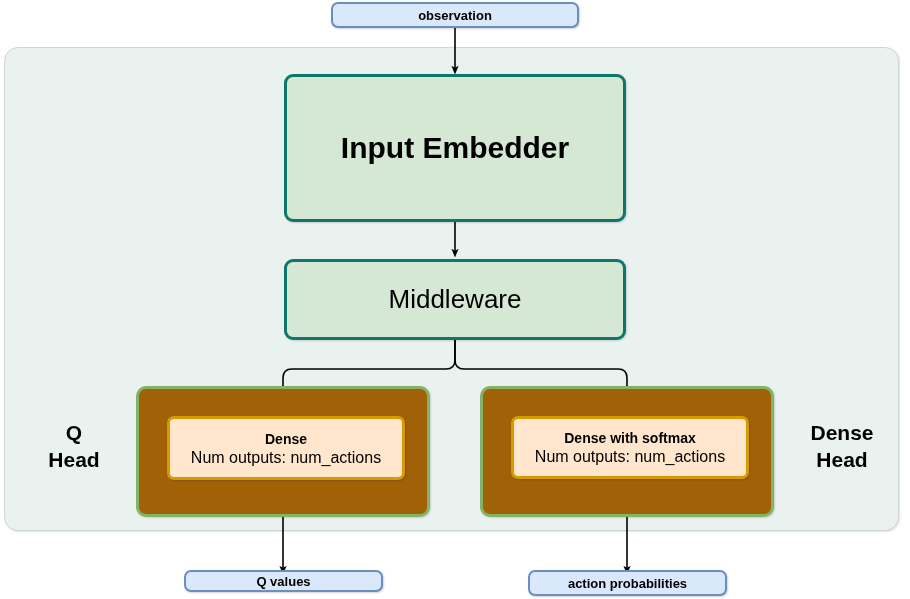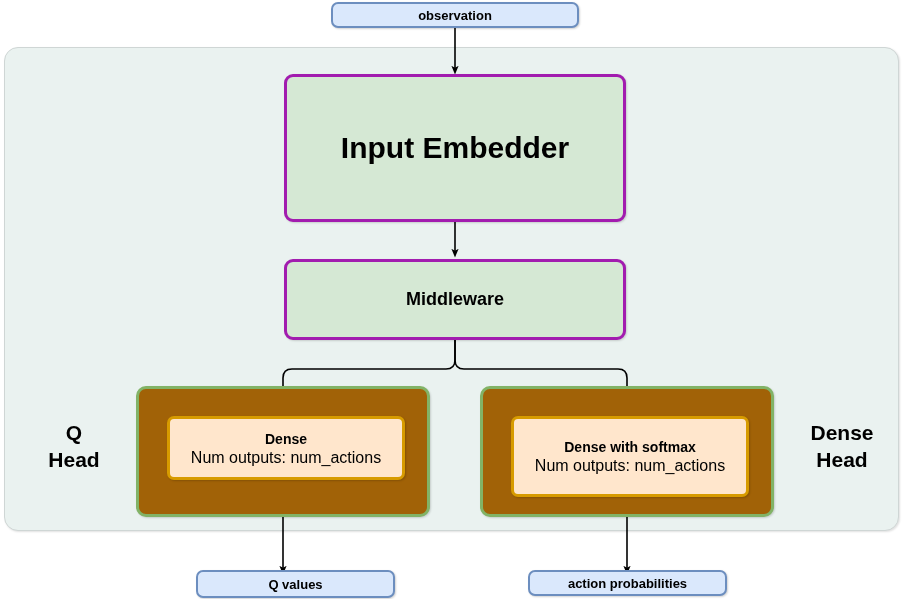--- a/index.html
+++ b/index.html
@@ -44,32 +44,32 @@
     background: #dae8fc;
     border: 2px solid #6c8ebf;
     border-radius: 7px;
     font-size: 13px;
     font-weight: bold;
     box-shadow: 1px 1px 2px rgba(0,0,0,0.18);
   }
 
   .green-box {
     background: #d5e8d4;
-    border: 3px solid #a21caf;
+    border: 3px solid #0f766e;
     border-radius: 9px;
     box-shadow: 1px 1px 2px rgba(0,0,0,0.15);
   }
 
   .green-box.title-big {
     font-size: 30px;
     font-weight: bold;
   }
   .green-box.title-mid {
-    font-size: 18px;
-    font-weight: bold;
+    font-size: 26px;
+    font-weight: normal;
   }
 
   .head-group {
     background: #a16207;
     border: 3px solid #82b366;
     border-radius: 10px;
     box-shadow: 1px 1px 2px rgba(0,0,0,0.15);
   }
 
   .orange-box {
@@ -153,32 +153,32 @@
   </div>
 
   <div class="box head-group" style="left:136px; top:386px; width:294px; height:131px;">
     <div class="box orange-box" style="left:28px; top:27px; width:238px; height:64px; position:absolute;">
       <span class="orange-title">Dense</span>
       <span class="orange-sub">Num outputs: num_actions</span>
     </div>
   </div>
 
   <div class="box head-group" style="left:480px; top:386px; width:294px; height:131px;">
-    <div class="box orange-box" style="left:28px; top:27px; width:238px; height:81px; position:absolute;">
+    <div class="box orange-box" style="left:28px; top:27px; width:238px; height:63px; position:absolute;">
       <span class="orange-title">Dense with softmax</span>
       <span class="orange-sub">Num outputs: num_actions</span>
     </div>
   </div>
 
   <div class="side-label" style="left:786px; top:419px; width:112px;">
     <div>Dense</div>
     <div>Head</div>
   </div>
 
-  <div class="box blue-box" style="left:184px; top:570px; width:199px; height:28px;margin-left:12px;">
+  <div class="box blue-box" style="left:184px; top:570px; width:199px; height:22px;">
     <span>Q values</span>
   </div>
 
   <div class="box blue-box" style="left:528px; top:570px; width:199px; height:26px;">
     <span>action probabilities</span>
   </div>
 
 </div>
 
 </body></html>

